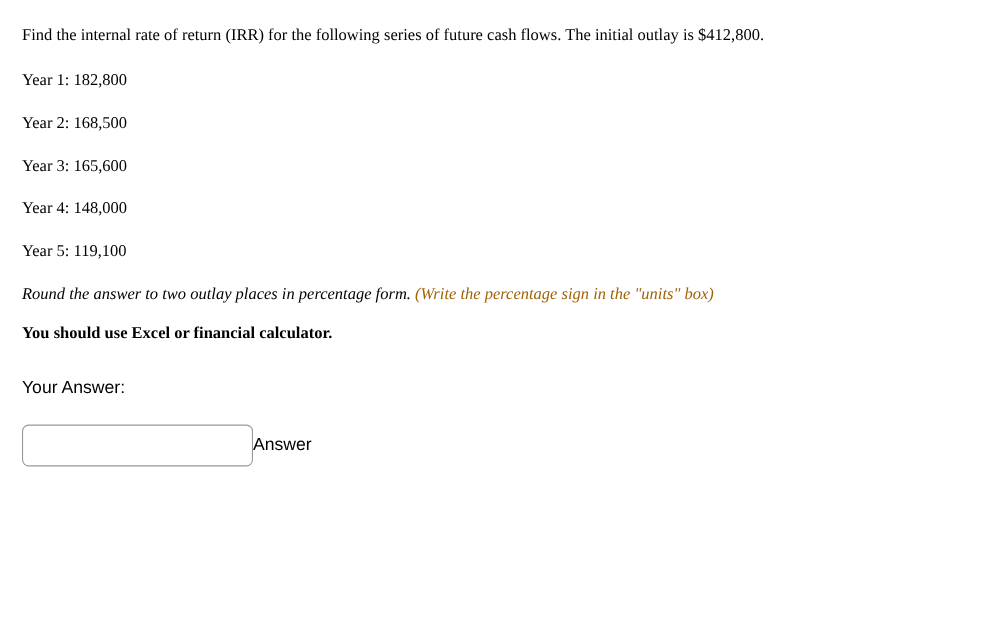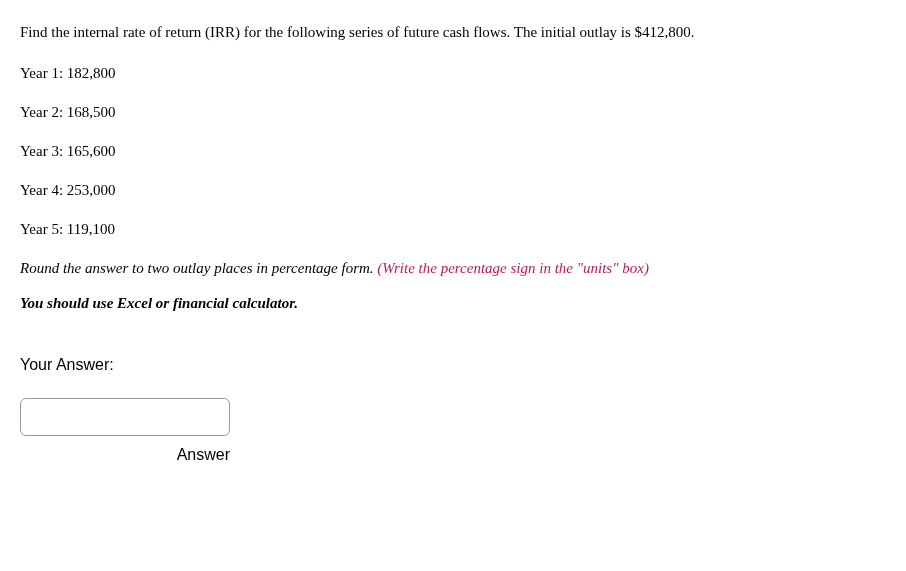--- a/index.html
+++ b/index.html
@@ -21,41 +21,40 @@
       margin-bottom: 18px;
     }
     .cash-flow {
       margin-bottom: 22px;
     }
     .instruction {
       font-style: italic;
       margin-bottom: 18px;
     }
     .instruction .red-text {
-      color: #be185d;
+      color: #a16207;
     }
     .bold-instruction {
       font-weight: bold;
-      font-style: italic;
-      margin-bottom: 44px;
+      margin-bottom: 32px;
     }
     .answer-label {
       font-family: Arial, Helvetica, sans-serif;
       font-size: 16px;
       color: #000000;
       margin-bottom: 24px;
     }
     .answer-section {
       display: flex;
       gap: 12px;
     }
     .input-group {
       display: flex;
-      flex-direction: column;
-      align-items: flex-end;
+      flex-direction: row;
+      align-items: flex-start;
     }
     .input-field {
       border: 1px solid #999;
       border-radius: 6px;
       height: 38px;
       font-family: Arial, Helvetica, sans-serif;
       font-size: 15px;
       padding: 6px 10px;
     }
     .answer-input {
@@ -72,21 +71,21 @@
     }
   </style>
 </head>
 <body>
 
 <div class="question-text">Find the internal rate of return (IRR) for the following series of future cash flows. The initial outlay is $412,800.</div>
 
 <div class="cash-flow">Year 1: 182,800</div>
 <div class="cash-flow">Year 2: 168,500</div>
 <div class="cash-flow">Year 3: 165,600</div>
-<div class="cash-flow">Year 4: 253,000</div>
+<div class="cash-flow">Year 4: 148,000</div>
 <div class="cash-flow">Year 5: 119,100</div>
 
 <div class="instruction">
   <span>Round the answer to two outlay places in percentage form. </span><span class="red-text">(Write the percentage sign in the "units" box)</span>
 </div>
 
 <div class="bold-instruction">You should use Excel or financial calculator.</div>
 
 <div class="answer-label">Your Answer:</div>
 

